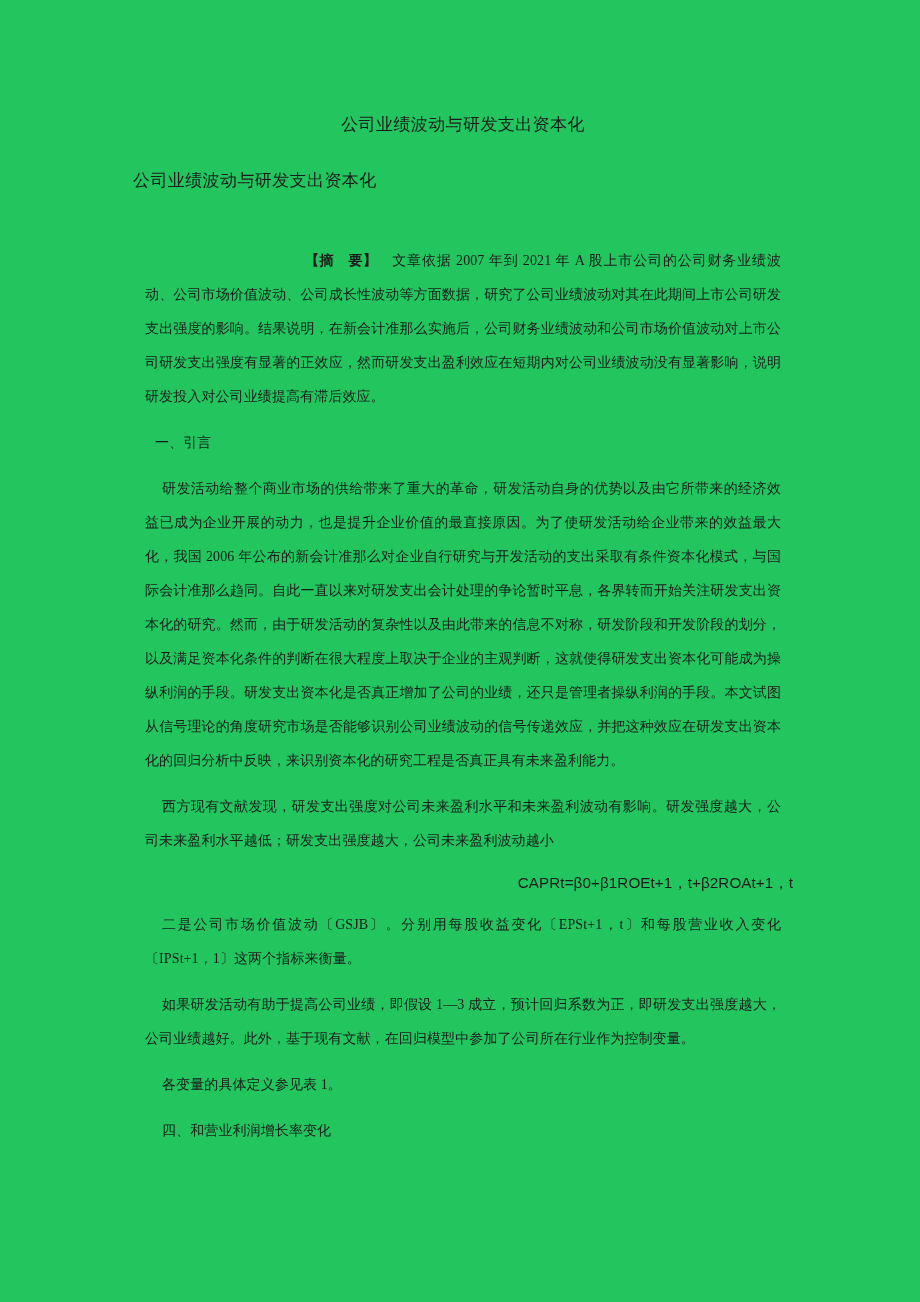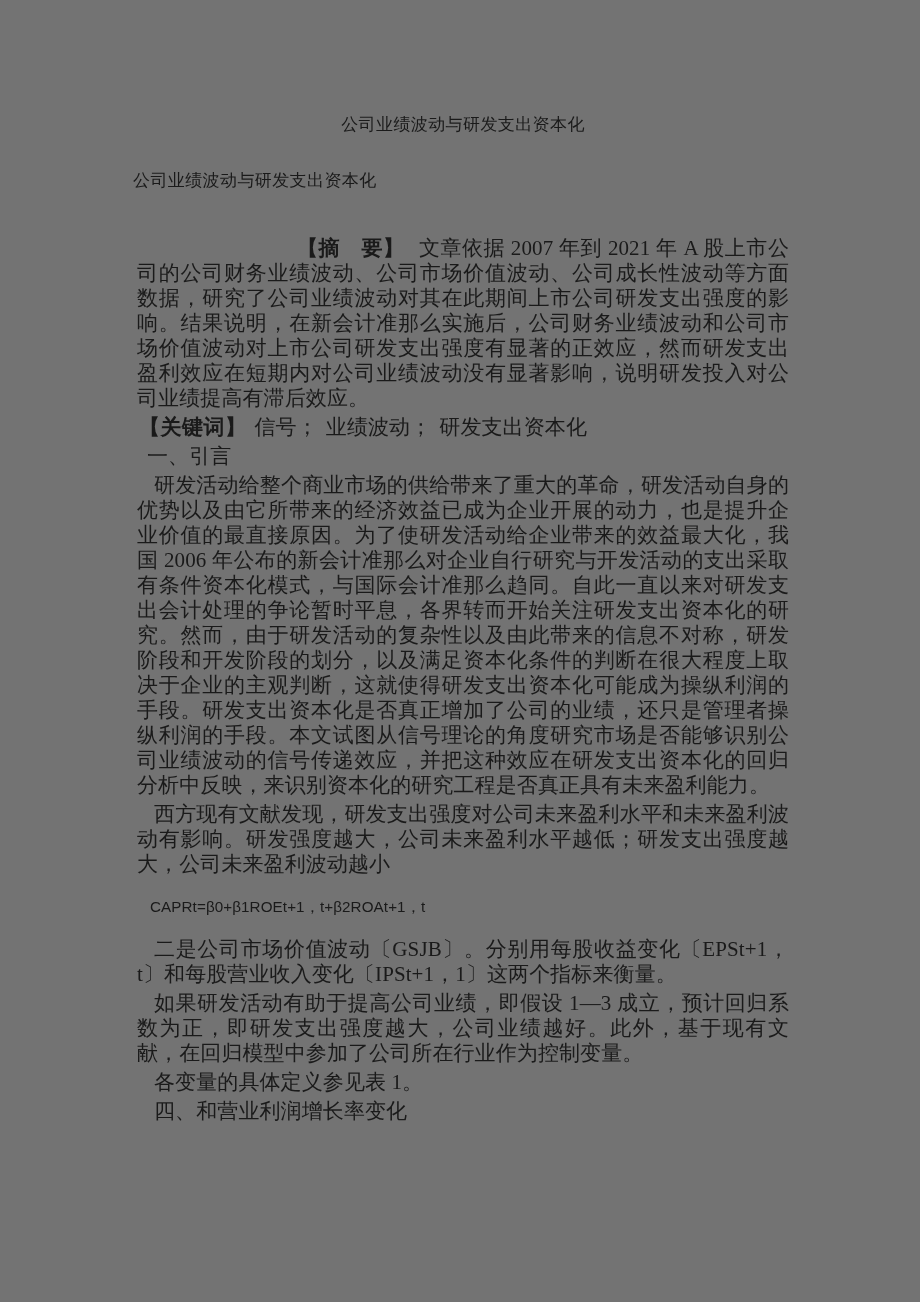--- a/index.html
+++ b/index.html
@@ -9,21 +9,21 @@
   }
   body {
     font-family: "Liberation Serif", "DejaVu Serif", serif;
     color: #1a1a1a;
     -webkit-font-smoothing: antialiased;
   }
   .page {
     position: relative;
     width: 920px;
     height: 1302px;
-    background: #737373;
+    background: #22c55e;
     overflow: hidden;
     box-sizing: border-box;
   }
   .content {
     position: absolute;
     left: 133px;
     top: 0;
     width: 660px;
   }
 
@@ -38,23 +38,23 @@
   .doc-subtitle {
     text-align: left;
     font-size: 17px;
     line-height: 26px;
     margin-top: 30px;
     letter-spacing: 0.4px;
   }
 
   
   p.para {
-    margin: 4px;
-    font-size: 21px;
-    line-height: 25px;
+    margin: 12px;
+    font-size: 14px;
+    line-height: 34px;
     text-align: justify;
     text-justify: inter-ideograph;
     letter-spacing: 0.1px;
   }
   .spacer-abstract { height: 38px; }
 
   .abstract {
     text-indent: 0;
   }
   .abstract .lead {
@@ -81,22 +81,22 @@
   }
   .body-para {
     text-indent: 17px;
   }
 
   
   .formula {
     font-family: "Liberation Sans", "DejaVu Sans", sans-serif;
     font-size: 15.2px;
     line-height: 26.4px;
-    margin: 17px;
-    text-align: left;
+    margin: 0;
+    text-align: right;
     letter-spacing: 0.1px;
   }
   .formula.l1 { padding-left: 0px; }
   .formula.l2 { padding-left: 10px; }
   .formula.l3 { padding-left: 10px; }
   .formula .zh {
     font-family: "Liberation Serif", "DejaVu Serif", serif;
     font-size: 17.2px;
   }
   .formula .midgap { display: inline-block; width: 24px; }
@@ -108,21 +108,20 @@
   <div class="content">
 
     <div class="doc-title">公司业绩波动与研发支出资本化</div>
 
     <div class="doc-subtitle">公司业绩波动与研发支出资本化</div>
 
     <div class="spacer-abstract"></div>
 
     <p class="para abstract"><span class="lead"><span class="label">【摘　要】</span><span class="gap"></span></span><span>文章依据 2007 年到 2021 年 A 股上市公司的公司财务业绩波动、公司市场价值波动、公司成长性波动等方面数据，研究了公司业绩波动对其在此期间上市公司研发支出强度的影响。结果说明，在新会计准那么实施后，公司财务业绩波动和公司市场价值波动对上市公司研发支出强度有显著的正效应，然而研发支出盈利效应在短期内对公司业绩波动没有显著影响，说明研发投入对公司业绩提高有滞后效应。</span></p>
 
-    <p class="para keywords"><span class="label">【关键词】</span><span class="kw-sep"></span><span>信号；</span><span class="kw-sep"></span><span>业绩波动；</span><span class="kw-sep"></span><span>研发支出资本化</span></p>
 
     <p class="para heading">一、引言</p>
 
     <p class="para body-para">研发活动给整个商业市场的供给带来了重大的革命，研发活动自身的优势以及由它所带来的经济效益已成为企业开展的动力，也是提升企业价值的最直接原因。为了使研发活动给企业带来的效益最大化，我国 2006 年公布的新会计准那么对企业自行研究与开发活动的支出采取有条件资本化模式，与国际会计准那么趋同。自此一直以来对研发支出会计处理的争论暂时平息，各界转而开始关注研发支出资本化的研究。然而，由于研发活动的复杂性以及由此带来的信息不对称，研发阶段和开发阶段的划分，以及满足资本化条件的判断在很大程度上取决于企业的主观判断，这就使得研发支出资本化可能成为操纵利润的手段。研发支出资本化是否真正增加了公司的业绩，还只是管理者操纵利润的手段。本文试图从信号理论的角度研究市场是否能够识别公司业绩波动的信号传递效应，并把这种效应在研发支出资本化的回归分析中反映，来识别资本化的研究工程是否真正具有未来盈利能力。</p>
 
     <p class="para body-para">西方现有文献发现，研发支出强度对公司未来盈利水平和未来盈利波动有影响。研发强度越大，公司未来盈利水平越低；研发支出强度越大，公司未来盈利波动越小</p>
 
     <p class="formula l1">CAPRt=β0+β1ROEt+1，t+β2ROAt+1，t</p>
 
 

